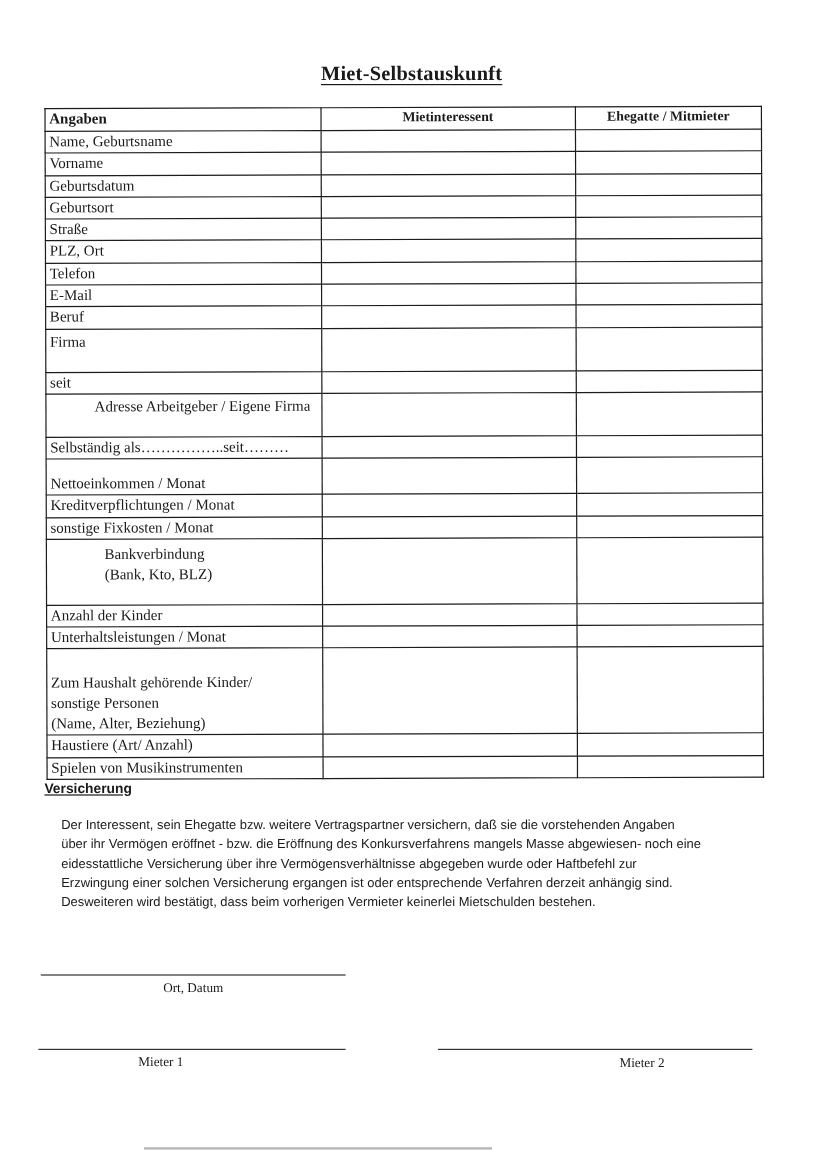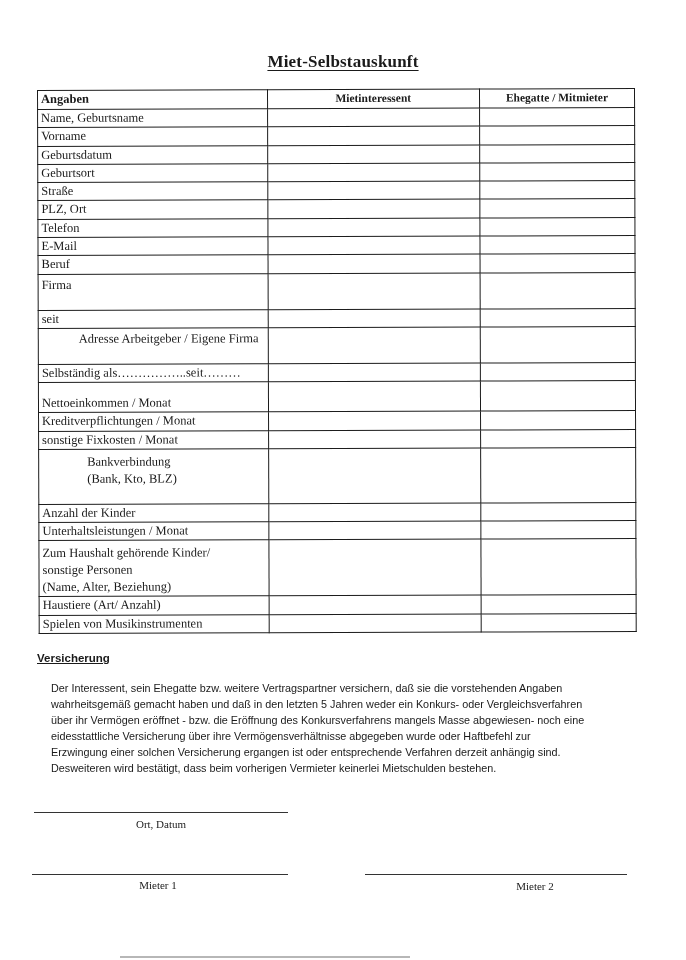--- a/index.html
+++ b/index.html
@@ -152,21 +152,21 @@
         <td style="white-space: pre-line;">Anzahl der Kinder</td>
         <td></td>
         <td></td>
       </tr>
       <tr style="height: 18.3px;">
         <td style="white-space: pre-line;">Unterhaltsleistungen / Monat</td>
         <td></td>
         <td></td>
       </tr>
       <tr style="height: 55px;">
-        <td style="white-space: pre-line; padding-top: 4px;">Zum Haushalt gehörende Kinder/
+        <td style="white-space: pre-line; padding-top: 20px;">Zum Haushalt gehörende Kinder/
 sonstige Personen
 (Name, Alter, Beziehung)</td>
         <td></td>
         <td></td>
       </tr>
       <tr style="height: 18.3px;">
         <td style="white-space: pre-line;">Haustiere  (Art/ Anzahl)</td>
         <td></td>
         <td></td>
       </tr>
@@ -174,29 +174,28 @@
         <td style="white-space: pre-line;">Spielen von Musikinstrumenten</td>
         <td></td>
         <td></td>
       </tr>
     </tbody>
 </table>
 
 <div class="section-head">Versicherung</div>
 <div class="para">
   <p>Der Interessent, sein Ehegatte bzw. weitere Vertragspartner versichern, daß sie die vorstehenden Angaben</p>
-  <p>wahrheitsgemäß gemacht haben und daß in den letzten 5 Jahren weder ein Konkurs- oder Vergleichsverfahren</p>
   <p>über ihr Vermögen eröffnet - bzw. die Eröffnung des Konkursverfahrens mangels Masse abgewiesen-  noch eine</p>
   <p>eidesstattliche Versicherung über ihre Vermögensverhältnisse abgegeben wurde oder Haftbefehl zur</p>
   <p>Erzwingung einer solchen Versicherung ergangen ist oder entsprechende Verfahren derzeit anhängig sind.</p>
   <p>Desweiteren wird bestätigt, dass beim vorherigen Vermieter keinerlei Mietschulden bestehen.</p>
 </div>
 
 <div class="sigline" style="top:812px;left:34px;width:254px;"></div>
 <div class="siglabel" style="top:818px;left:34px;width:254px;">Ort, Datum</div>
 
 <div class="sigline" style="top:874px;left:32px;width:256px;"></div>
-<div class="siglabel" style="top:879px;left:48px;width:220px;">Mieter 1</div>
+<div class="siglabel" style="top:879px;left:24px;width:220px;">Mieter 1</div>
 
 <div class="sigline" style="top:874px;left:365px;width:262px;"></div>
 <div class="siglabel" style="top:880px;left:440px;width:190px;">Mieter 2</div>
 
 <div class="footer-line"></div>
 
 </body></html>

